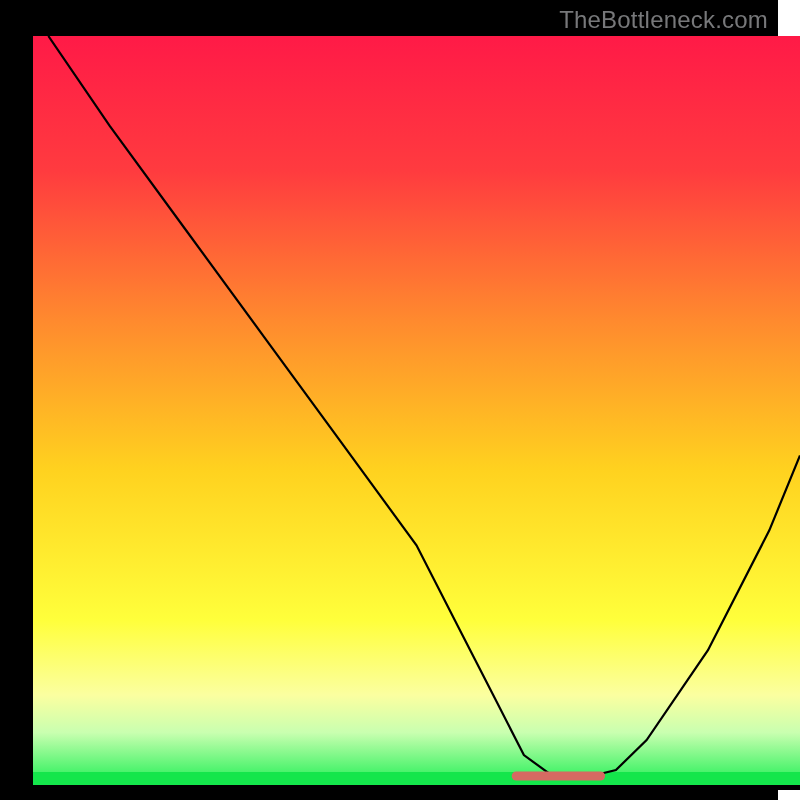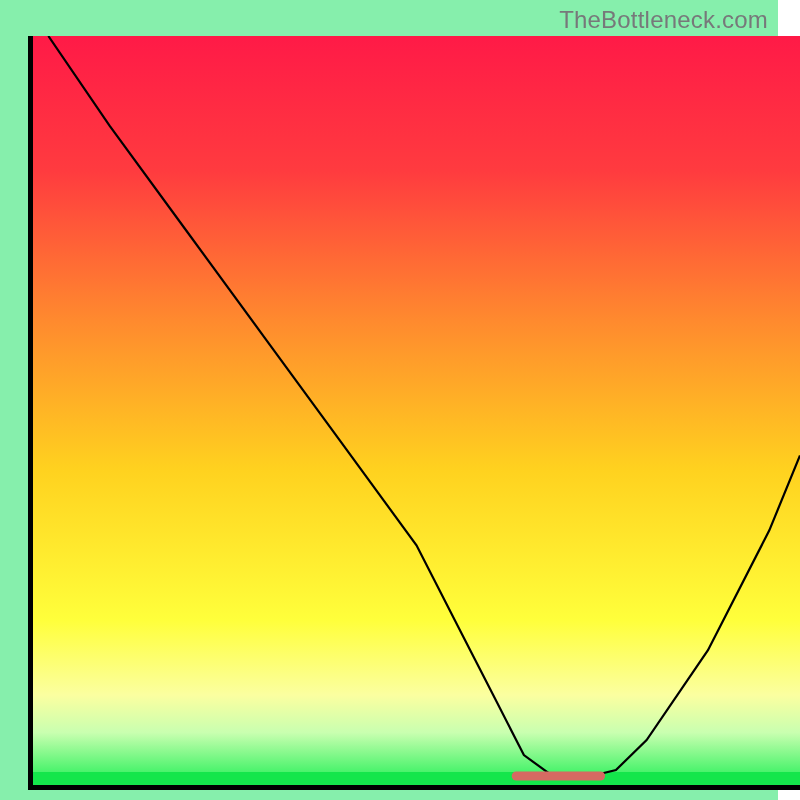--- a/index.html
+++ b/index.html
@@ -1,21 +1,21 @@
 <!DOCTYPE html>
 <html><head>
 <meta charset="utf-8">
 <style>
   * { margin: 0; padding: 0; box-sizing: border-box; }
   html, body { width: 800px; height: 800px; overflow: hidden; background: #fff; }
   .stage {
     position: relative;
     width: 778px;
     height: 800px;
-    background: #86efac;
+    background: #000000;
   }
   .watermark {
     position: absolute;
     top: 6px;
     right: 10px;
     font-family: Arial, Helvetica, sans-serif;
     font-size: 24px;
     color: #77787a;
     letter-spacing: 0.2px;
     z-index: 50;

